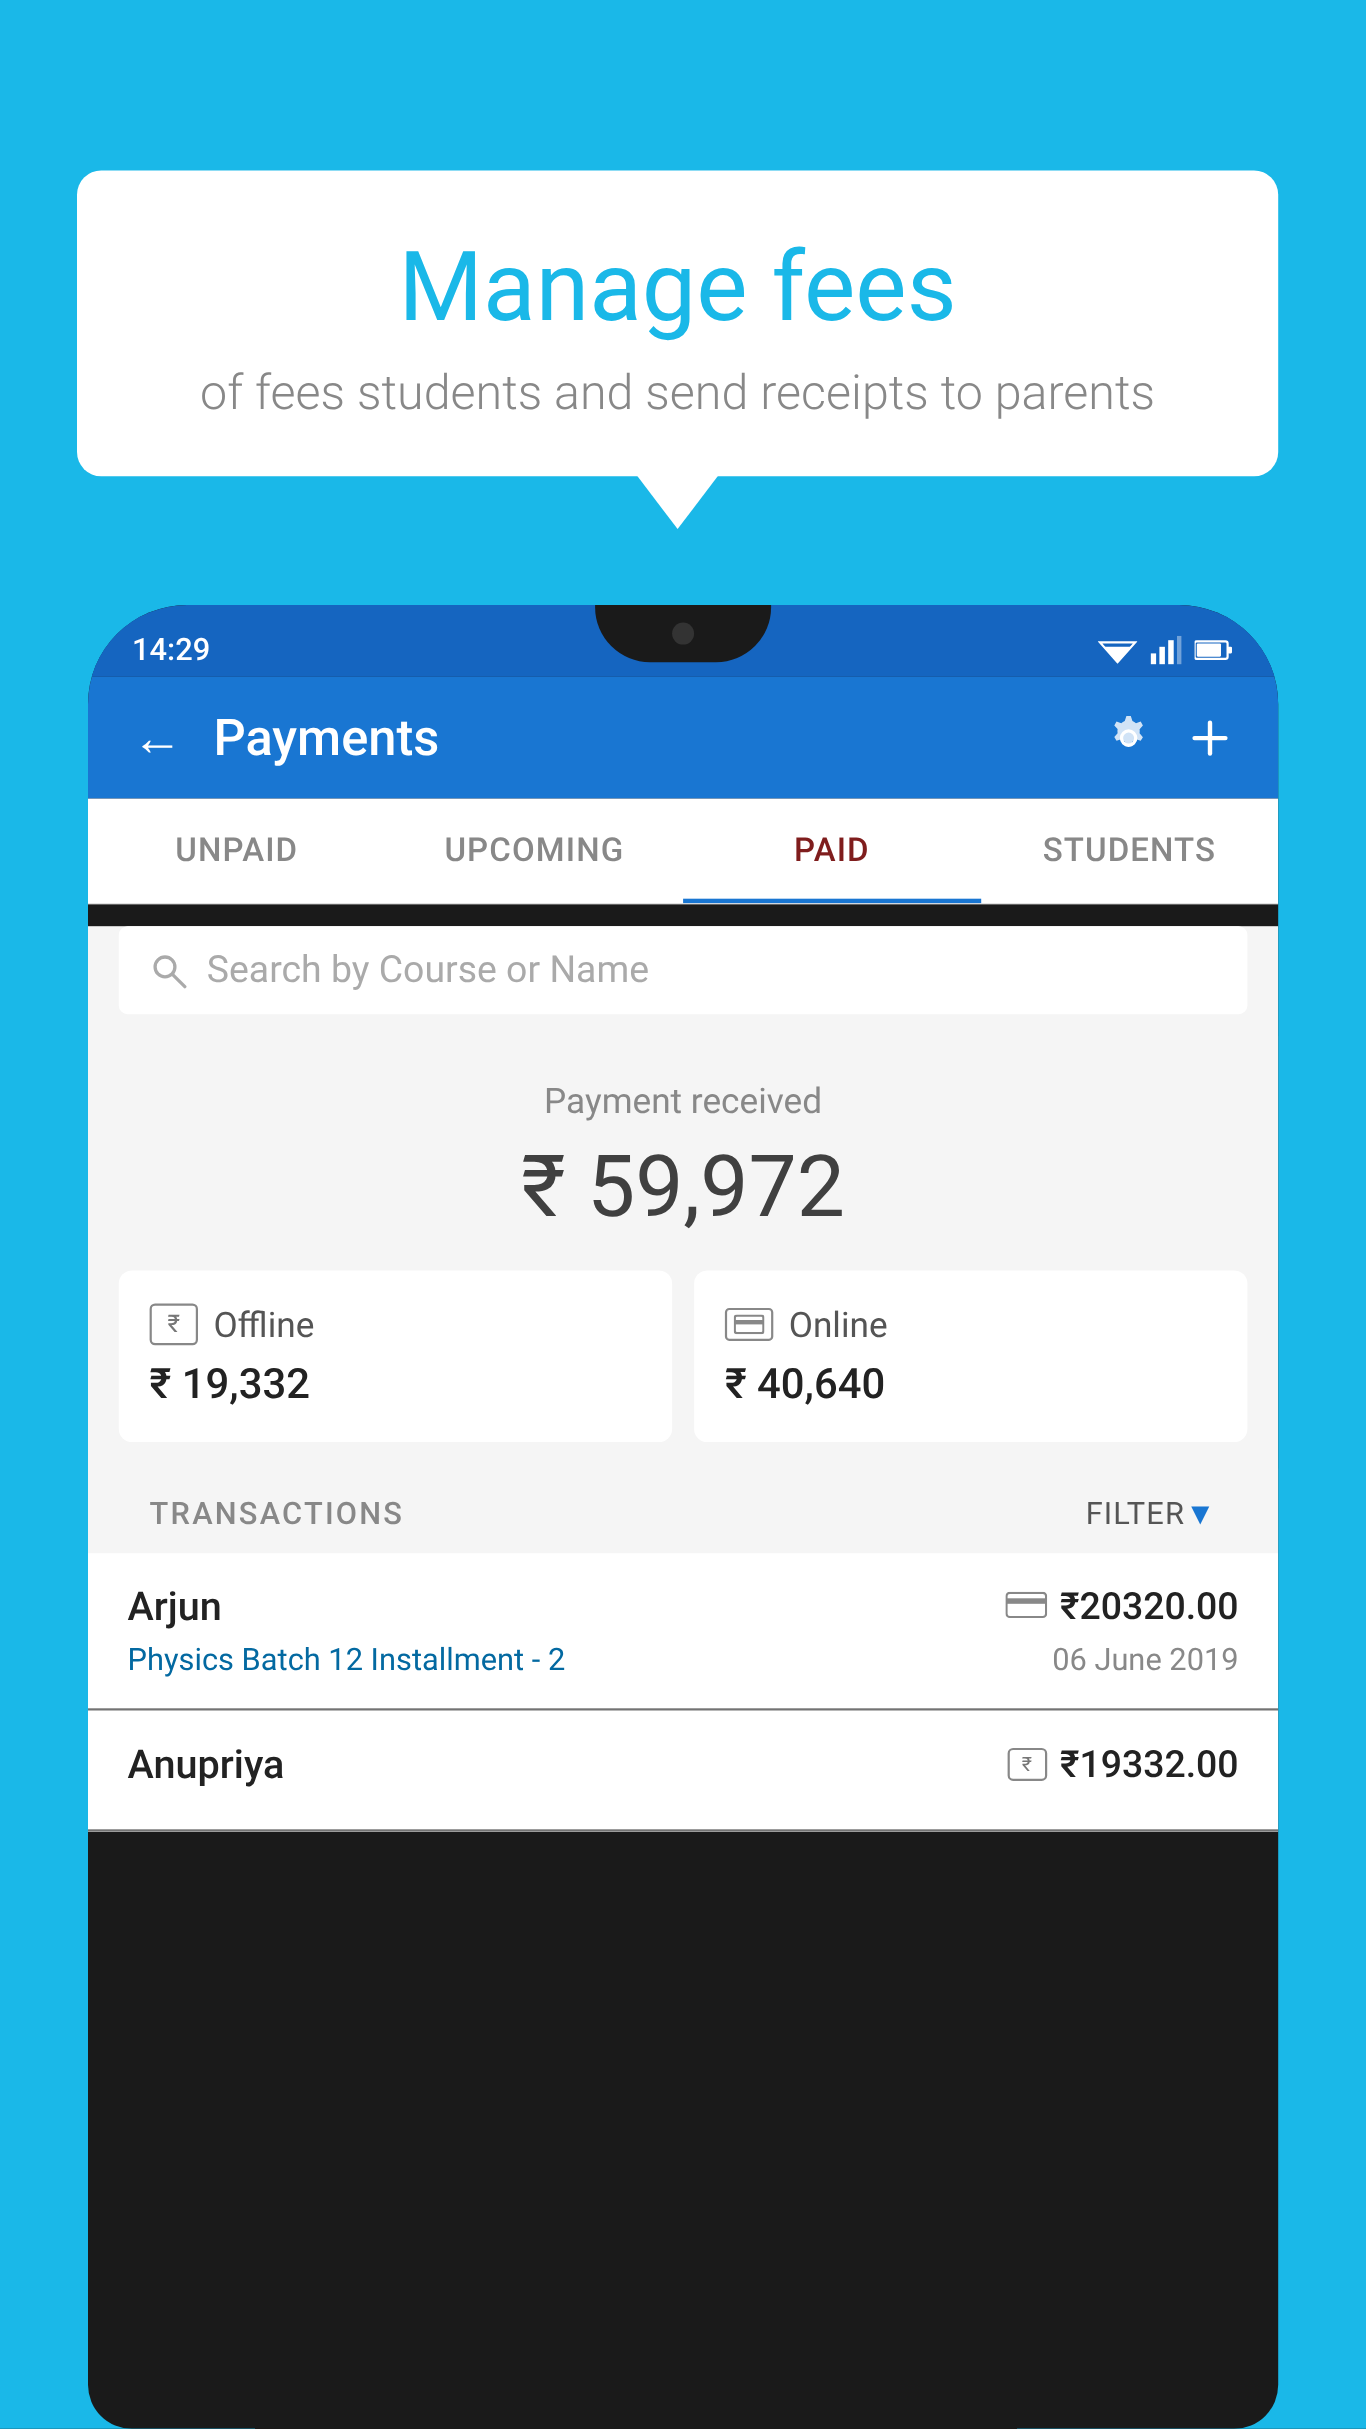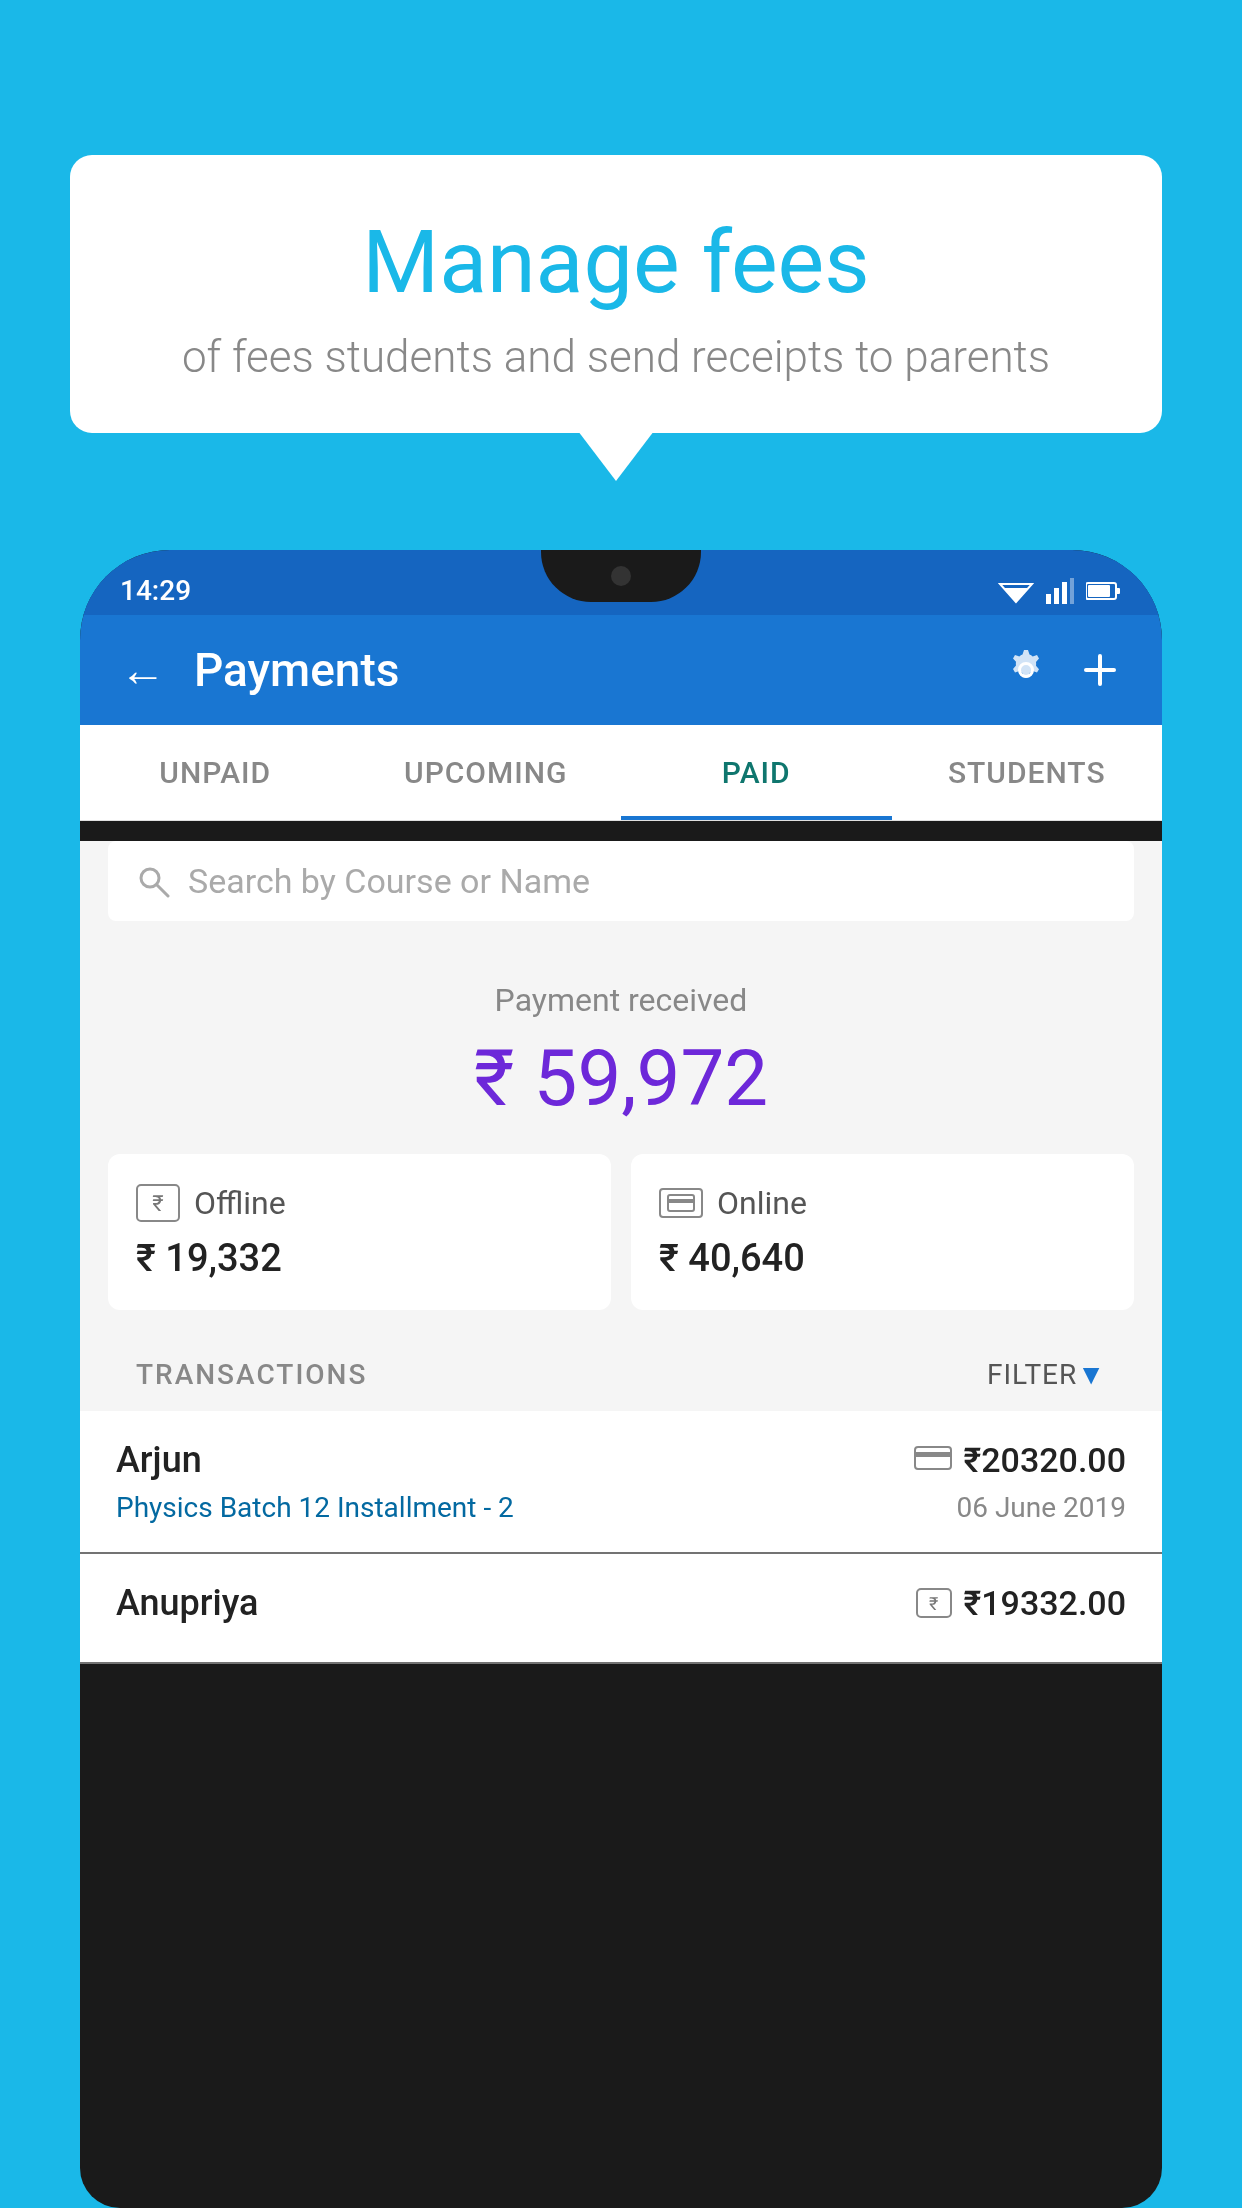--- a/index.html
+++ b/index.html
@@ -163,21 +163,21 @@
       padding: 30px 0;
       font-size: 30px;
       font-weight: 500;
       color: #888;
       letter-spacing: 1px;
       cursor: pointer;
       position: relative;
     }
 
     .tab.active {
-      color: #0f766e;
+      color: #7f1d1d;
     }
 
     .tab.active::after {
       content: '';
       position: absolute;
       bottom: 0;
       left: 0;
       right: 0;
       height: 4px;
       background: #1976d2;
@@ -211,21 +211,21 @@
       padding: 40px 28px 30px;
     }
 
     .payment-label {
       color: #888;
       font-size: 32px;
       margin-bottom: 14px;
     }
 
     .payment-amount {
-      color: #6d28d9;
+      color: #404040;
       font-size: 78px;
       font-weight: 400;
     }
 
     
     .payment-cards {
       display: flex;
       gap: 20px;
       margin: 0 28px 24px;
     }

